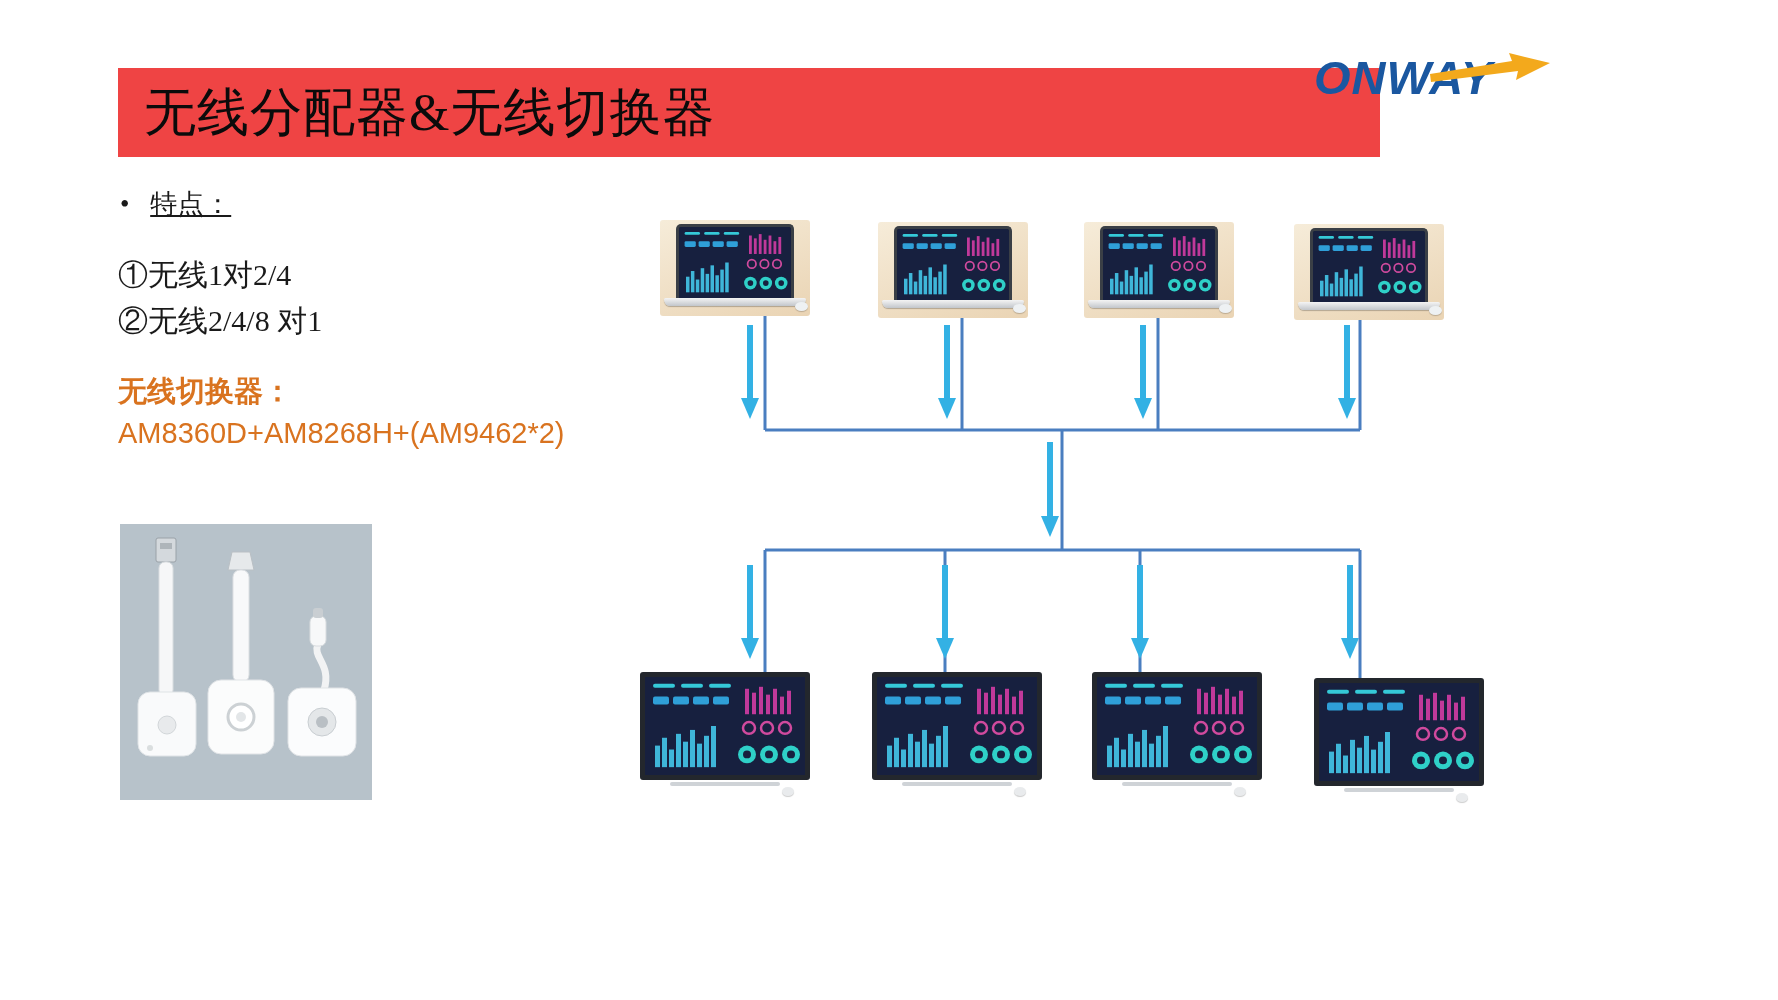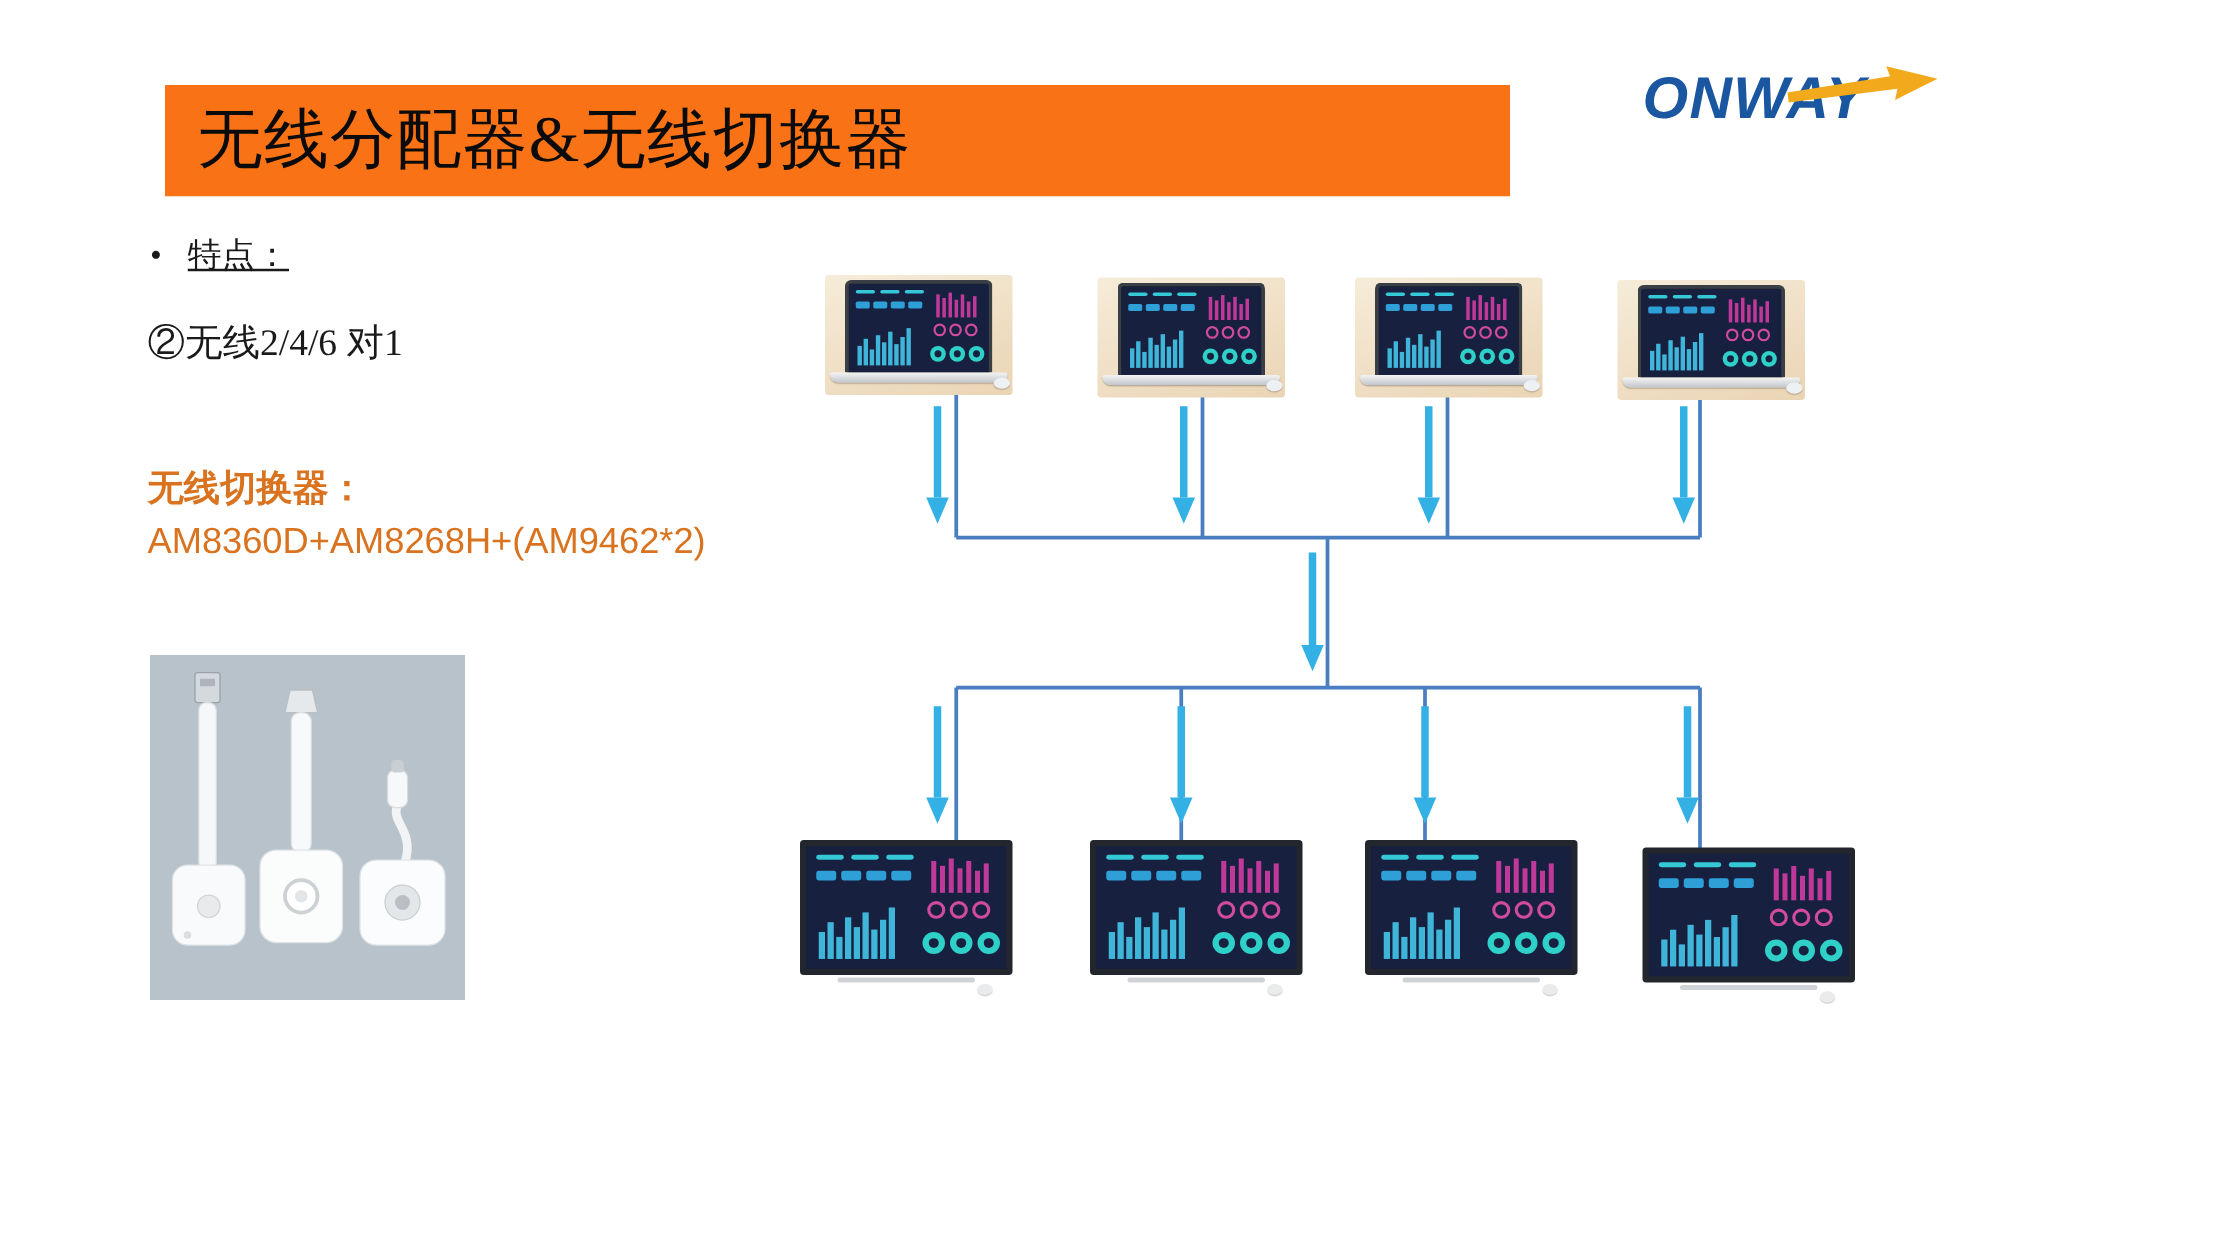--- a/index.html
+++ b/index.html
@@ -6,23 +6,23 @@
   html,body { width:1778px; height:1000px; }
   body {
     position:relative;
     background:#ffffff;
     font-family:"Liberation Sans", sans-serif;
     overflow:hidden;
   }
 
   
   .banner {
-    position:absolute; left:132px; top:68px;
-    width:1076px; height:89px;
-    background:#f97316;
+    position:absolute; left:118px; top:68px;
+    width:1262px; height:89px;
+    background:#ef4444;
   }
   .banner .title {
     font-family:"Liberation Serif", serif;
     font-size:52px; font-weight:400; color:#0b0b0b;
     line-height:89px; padding-left:26px; letter-spacing:1px;
     white-space:nowrap;
   }
 
   
   .logo { position:absolute; left:1312px; top:48px; width:240px; height:62px; }
@@ -154,21 +154,22 @@
     <polygon fill="#f3a91c" points="118,26 200,13 197,5 238,15 204,32 206,23 119,34"></polygon>
   </svg>
 </div>
 
 <div class="features">
   <span>•</span>
   <span style="margin-left:14px;text-decoration:underline;">特点：</span>
 </div>
 
 <div class="feature-list">
-  <div>②无线2/4/6 对1</div>
+  <div>①无线1对2/4</div>
+  <div>②无线2/4/8 对1</div>
 </div>
 
 <div class="recommend">
   <div class="label">无线切换器：</div>
   <div>AM8360D+AM8268H+(AM9462*2)</div>
 </div>
 
 <div class="product">
   <svg width="252" height="276" viewBox="0 0 252 276">
     <rect width="252" height="276" fill="#b7c2ca"></rect>

